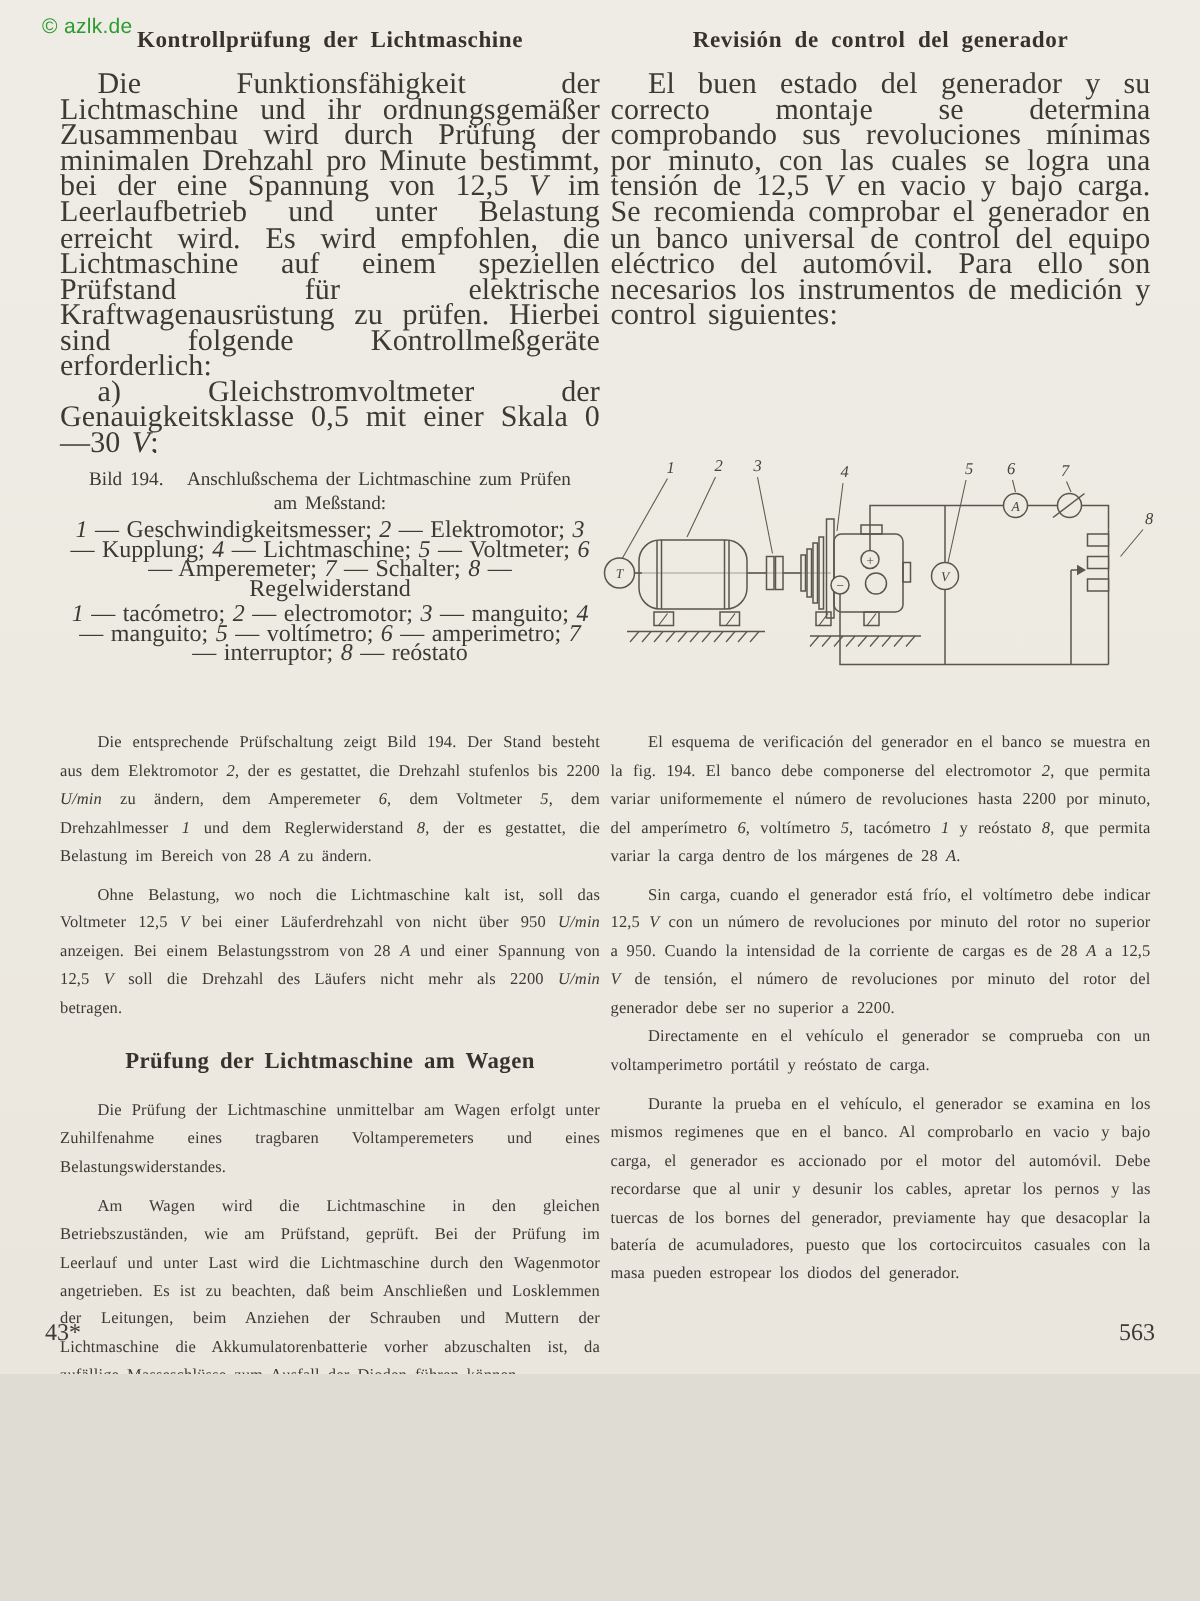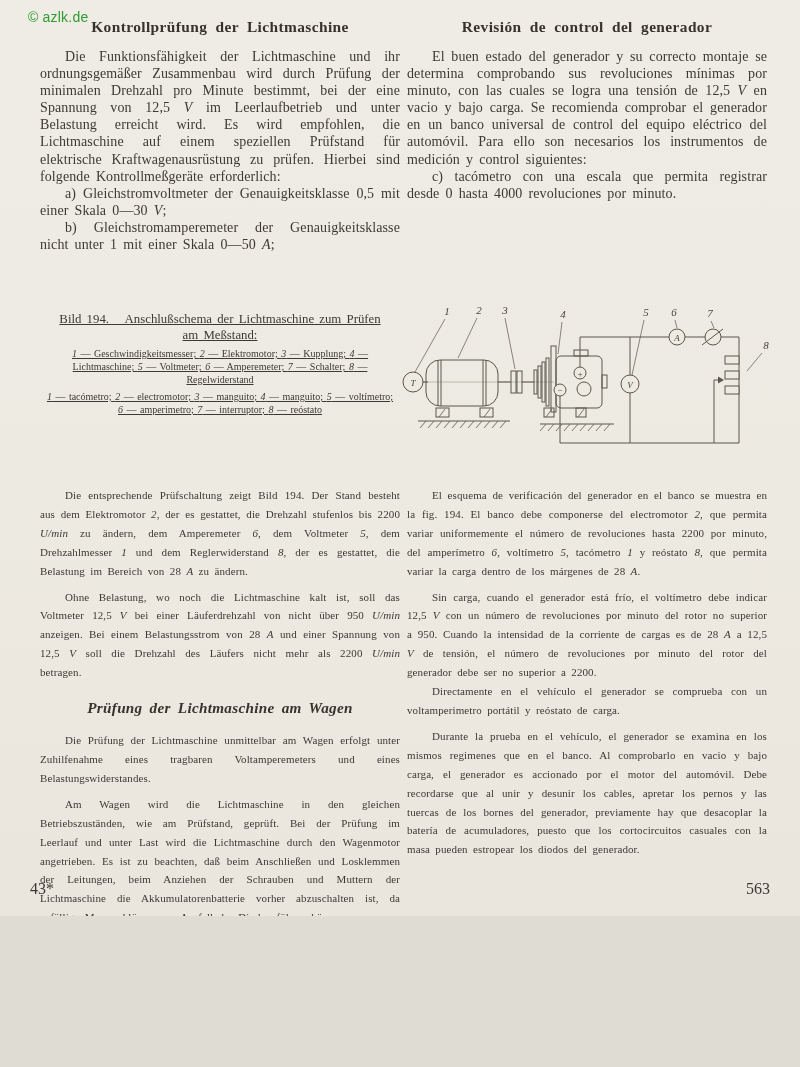--- a/index.html
+++ b/index.html
@@ -13,46 +13,46 @@
     overflow:hidden;
   }
   .watermark{
     position:absolute;top:9px;left:28px;
     font-family:"Liberation Sans","DejaVu Sans",sans-serif;
     font-size:14px;color:#2d9b31;letter-spacing:.2px;
   }
   .row{display:flex;padding:0 28px 0 40px;gap:7px;}
   .col{width:360px;flex:0 0 360px;}
   .row1{height:302px;padding-top:12px;box-sizing:border-box;overflow:hidden;}
-  .row2{height:172px;box-sizing:border-box;overflow:visible;text-decoration:underline;}
+  .row2{height:172px;box-sizing:border-box;overflow:visible;}
   .row3{padding-top:12px;}
   h3.heading{
     margin:6px 0 12px 0;
     font-size:15.4px;font-weight:bold;text-align:center;
     letter-spacing:.4px;word-spacing:4px;color:#37332c;
   }
   .p{
     margin:0;text-align:justify;text-indent:25px;
     word-spacing:2.5px;letter-spacing:.1px;
   }
-  .row1 .p{font-size:14px;line-height:17.1px;}
+  .row1 .p{font-size:20px;line-height:17.1px;}
   .row3 .p{font-size:11px;line-height:18.9px;}
   .gap{margin-top:7px;}
   h3.heading2{
     margin:17px 0 14px 0;
     font-size:15.2px;font-weight:bold;text-align:center;
-    letter-spacing:.3px;word-spacing:3px;color:#37332c;font-style:italic;
+    letter-spacing:.3px;word-spacing:3px;color:#37332c;
   }
   .captions{padding-top:10px;}
   .cap-title{
     margin:0 10px;font-size:12.8px;line-height:15.5px;
     text-align:center;word-spacing:2px;
   }
   .cap-legend{
-    margin:4px 6px 0 6px;font-size:10px;line-height:13px;
+    margin:4px 6px 0 6px;font-size:16px;line-height:13px;
     text-align:center;word-spacing:1px;
   }
   .cap-title.es{margin-top:15px;}
   .diagram-col{position:relative;}
   .diagram-wrap{position:absolute;left:-10px;top:0;}
   svg text{fill:#49443c;font-family:"Liberation Serif","DejaVu Serif",serif;}
   .dlabel{font-style:italic;font-size:11px;}
   .dletter{font-style:italic;font-size:9px;}
   .footer{
     position:absolute;left:0;right:0;bottom:18px;
@@ -70,21 +70,20 @@
   <div class="row row1">
     <div class="col">
       <h3 class="heading">Kontrollprüfung der Lichtmaschine</h3>
       <p class="p">Die Funktionsfähigkeit der Lichtmaschine und ihr ordnungsgemäßer Zusammenbau wird durch Prüfung der minimalen Drehzahl pro Minute bestimmt, bei der eine Spannung von 12,5 <i>V</i> im Leerlaufbetrieb und unter Belastung erreicht wird. Es wird empfohlen, die Lichtmaschine auf einem speziellen Prüfstand für elektrische Kraftwagenausrüstung zu prüfen. Hierbei sind folgende Kontrollmeßgeräte erforderlich:</p>
       <p class="p">a) Gleichstromvoltmeter der Genauigkeitsklasse 0,5 mit einer Skala 0—30 <i>V</i>;</p>
       <p class="p">b) Gleichstromamperemeter der Genauigkeitsklasse nicht unter 1 mit einer Skala 0—50 <i>A</i>;</p>
     </div>
     <div class="col">
       <h3 class="heading">Revisión de control del generador</h3>
       <p class="p">El buen estado del generador y su correcto montaje se determina comprobando sus revoluciones mínimas por minuto, con las cuales se logra una tensión de 12,5 <i>V</i> en vacio y bajo carga. Se recomienda comprobar el generador en un banco universal de control del equipo eléctrico del automóvil. Para ello son necesarios los instrumentos de medición y control siguientes:</p>
-      <p class="p">c) tacómetro con una escala que permita registrar desde 0 hasta 4000 revoluciones por minuto.</p>
     </div>
   </div>
 
   <div class="row row2">
     <div class="col captions">
       <p class="cap-title">Bild 194.&nbsp;&nbsp;&nbsp;Anschlußschema der Lichtmaschine zum Prüfen am Meßstand:</p>
       <p class="cap-legend"><i>1</i> — Geschwindigkeitsmesser; <i>2</i> — Elektromotor; <i>3</i> — Kupplung; <i>4</i> — Lichtmaschine; <i>5</i> — Voltmeter; <i>6</i> — Amperemeter; <i>7</i> — Schalter; <i>8</i> — Regelwiderstand</p>
       <p class="cap-legend"><i>1</i> — tacómetro; <i>2</i> — electromotor; <i>3</i> — manguito; <i>4</i> — manguito; <i>5</i> — voltímetro; <i>6</i> — amperimetro; <i>7</i> — interruptor; <i>8</i> — reóstato</p>
     </div>
     <div class="col diagram-col">

